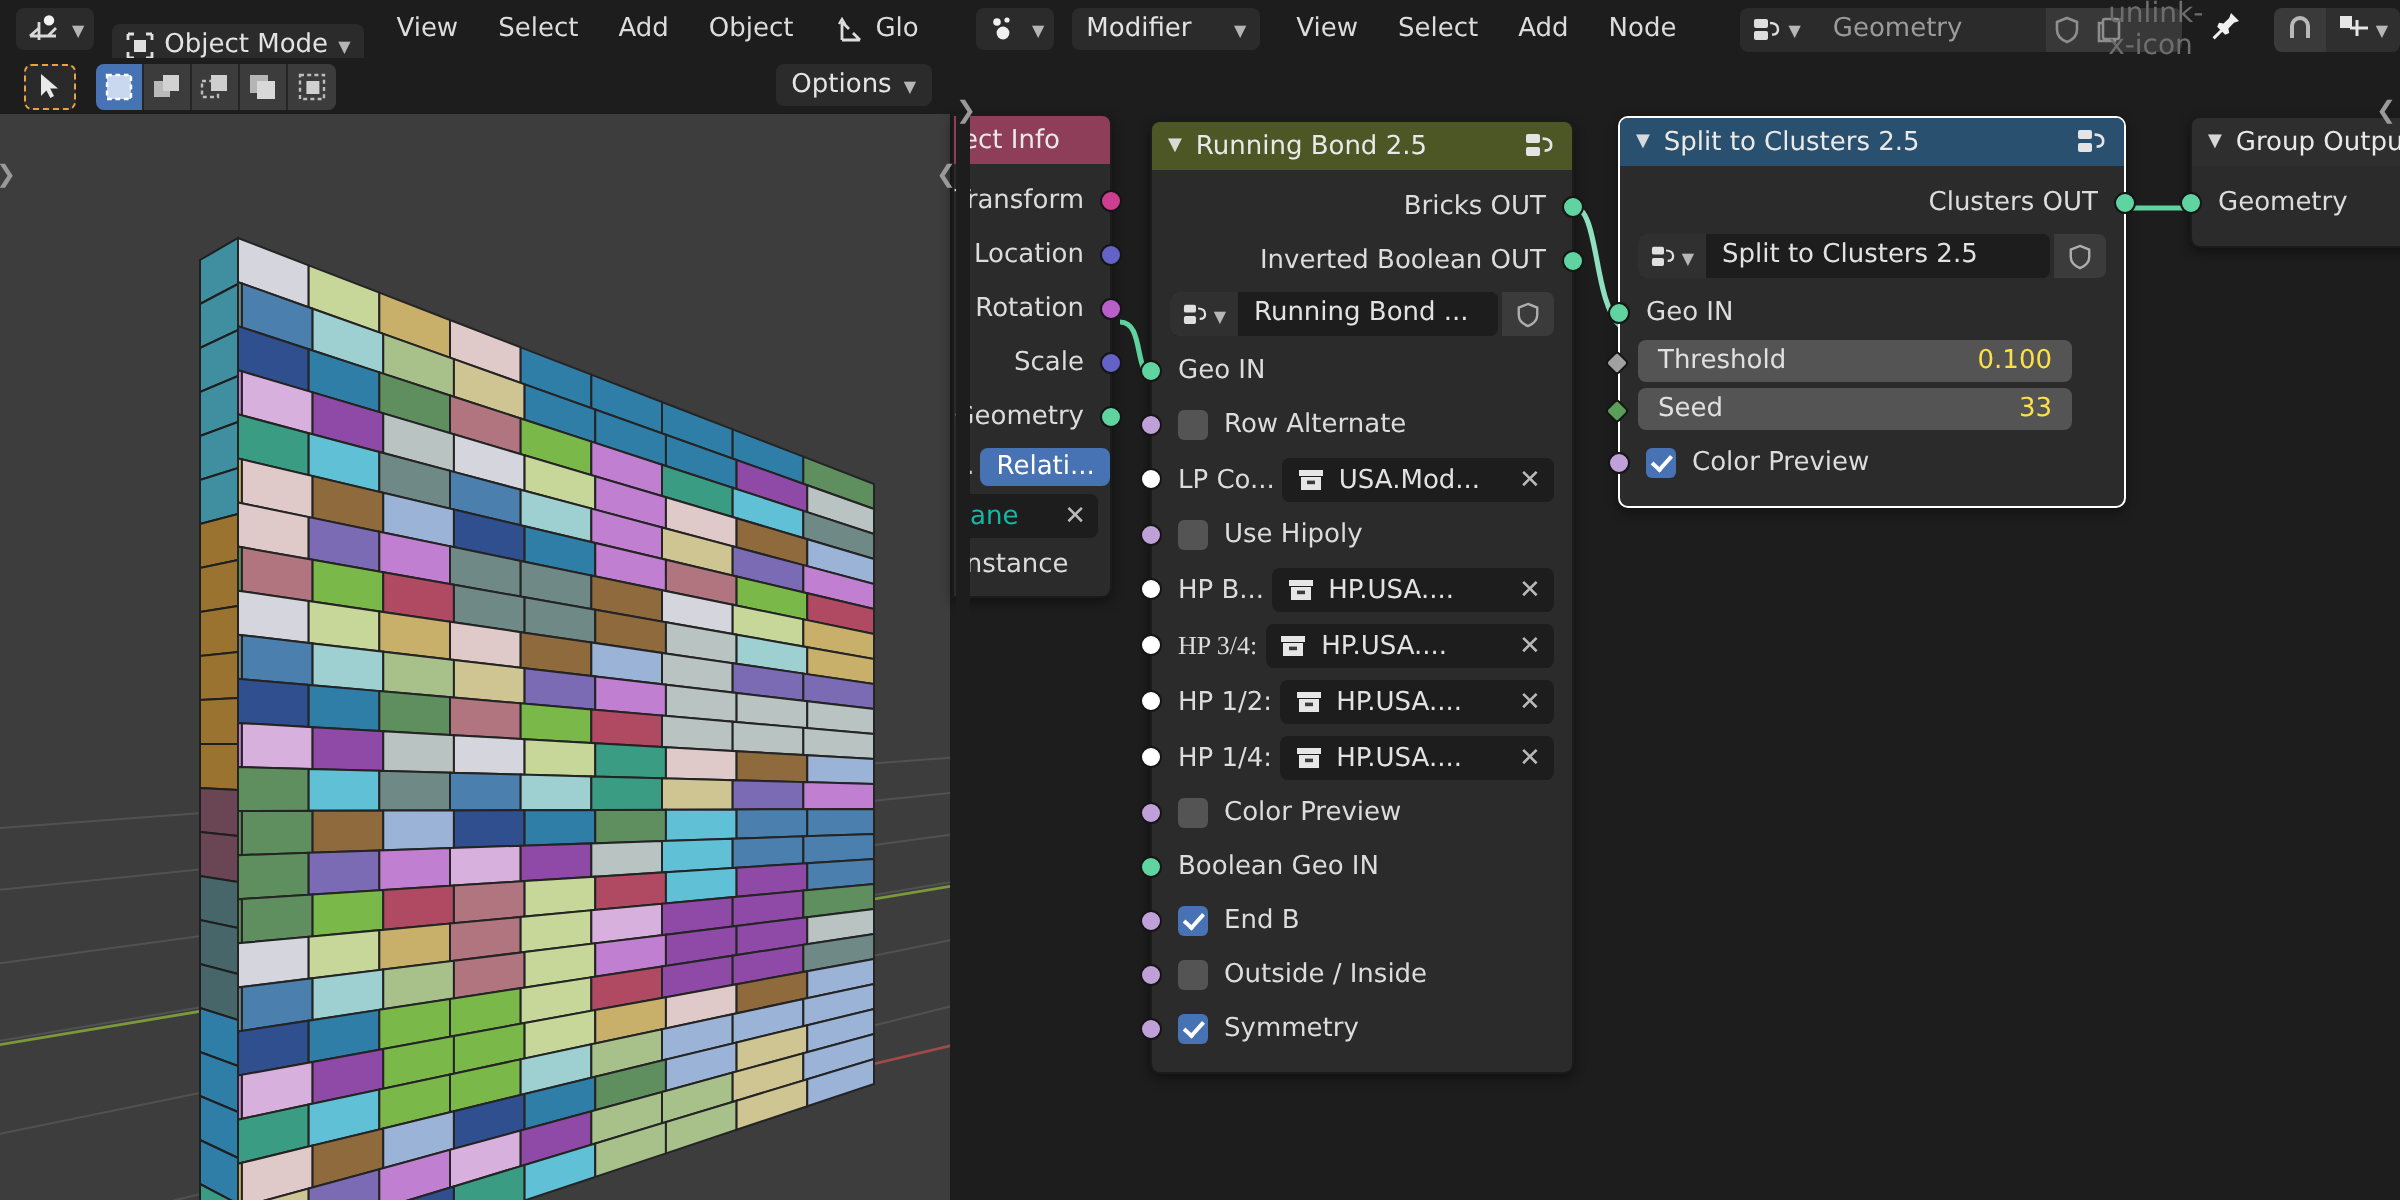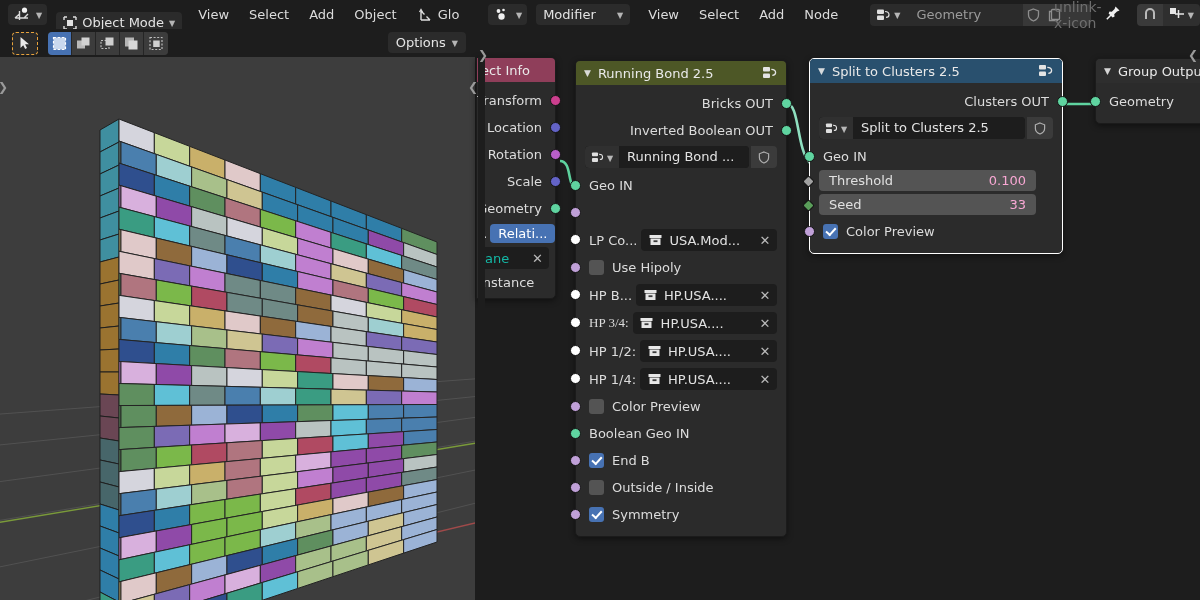--- a/index.html
+++ b/index.html
@@ -131,21 +131,21 @@
     transform:rotate(42deg) translate(-1px,-1px);
   }
   .cblabel { font-size:13px; color:#dcdcdc; }
 
   .numfield {
     height:21px; background:#545454; border-radius:4px; display:flex;
     align-items:center; justify-content:space-between; padding:0 10px;
     margin:0 26px 3px 9px; font-size:13px; color:#e8e8e8;
   }
   .numfield .nm { color:#e0e0e0; }
-  .numfield .vl { color:#f9a8d4; }
+  .numfield .vl { color:#fde047; }
   .sp-edge {
     position:absolute; left:478px; top:57px; width:7px; height:543px;
     background:#1d1d1d; z-index:31;
   }
 
   .link { position:absolute; left:0; top:0; pointer-events:none; }
 
   .arrow-tab {
     position:absolute; color:#9a9a9a; font-size:12px; z-index:40;
   }
@@ -642,20 +642,24 @@
           </div>
         </div>
 
         <div class="sock-row">
           <span class="sock left" style="background:#5fd4a0;"></span>
           <span class="lbl-l">Geo IN</span>
         </div>
 
         <div class="sock-row">
           <span class="sock left" style="background:#c0a0d8;"></span>
+          <div class="cbrow">
+            <span class="cbox"></span>
+            <span class="cblabel">Row Alternate</span>
+          </div>
         </div>
 
         <div class="sock-row" style="height:28px;">
           <span class="sock left" style="background:#ffffff;"></span>
           <div style="display:flex;align-items:center;gap:4px;padding-left:13px;width:100%;padding-right:9px;">
             <span style="font-size:13px;color:#dcdcdc;white-space:nowrap;">LP Co...</span>
             <div class="idblock">
               <span class="boxico">
                 <svg width="15" height="14" viewBox="0 0 15 14">
                   <rect x="1.5" y="2" width="12" height="3" fill="#e6e6e6"></rect>

